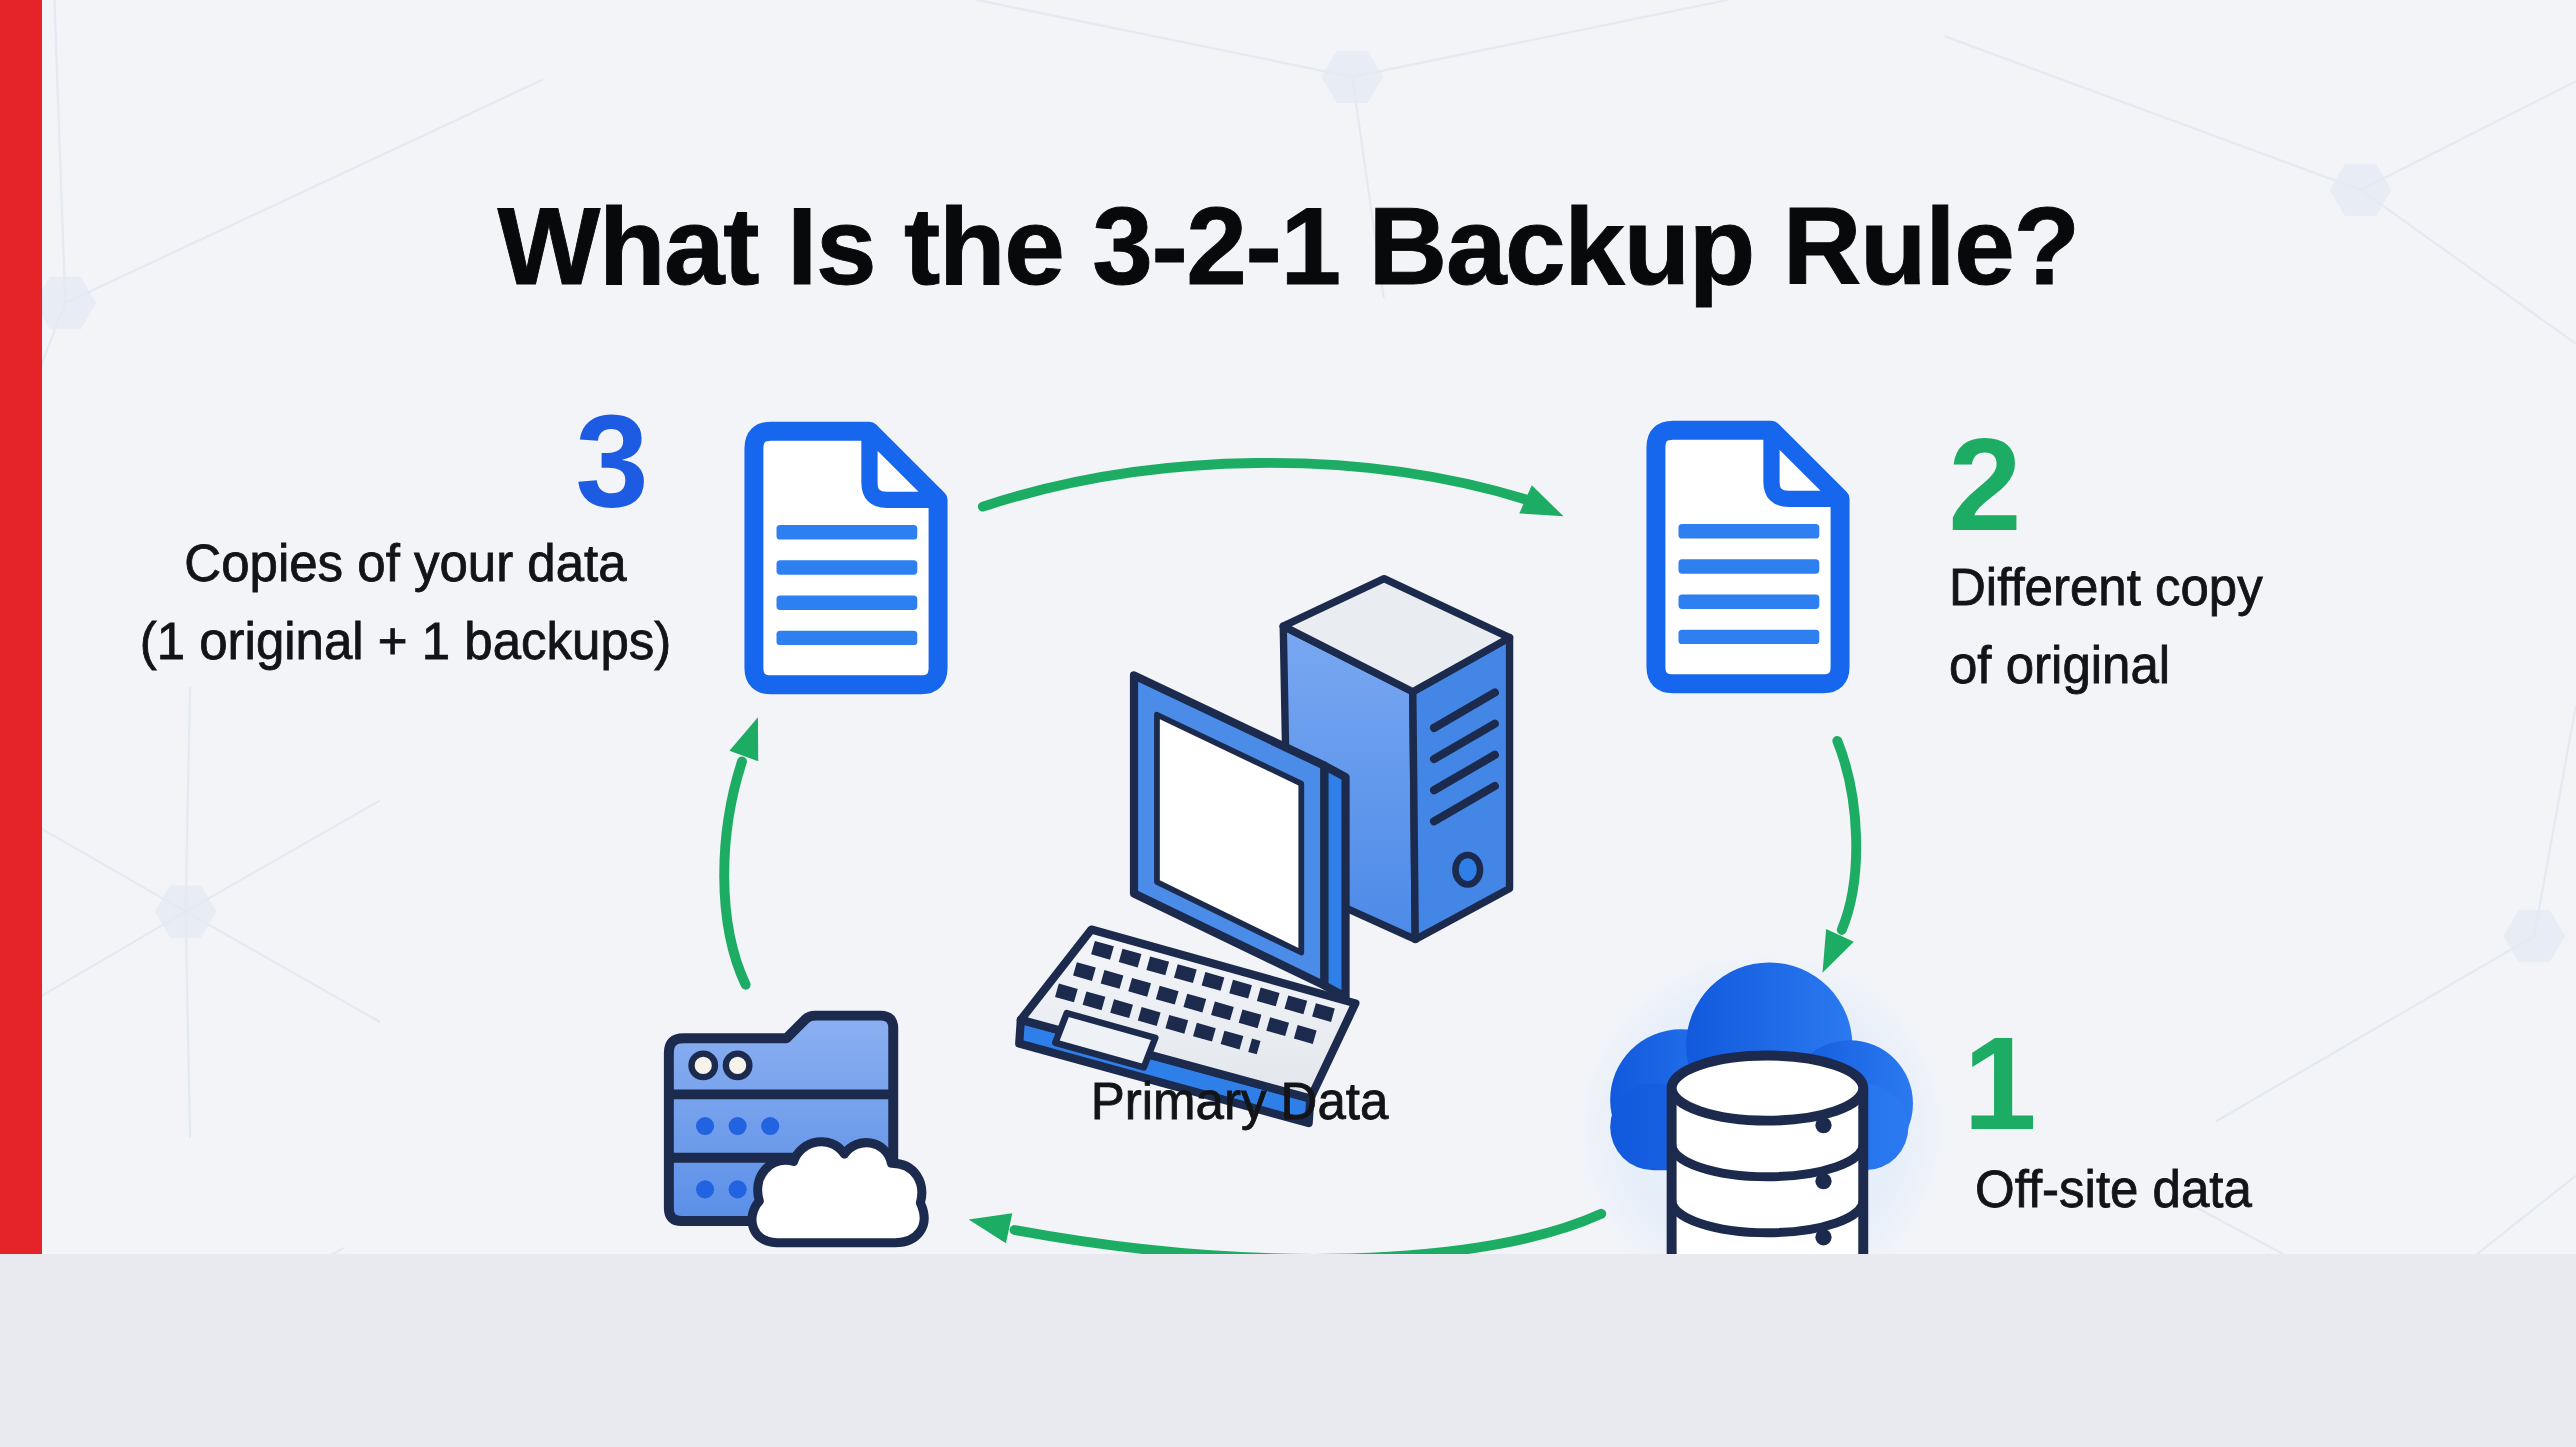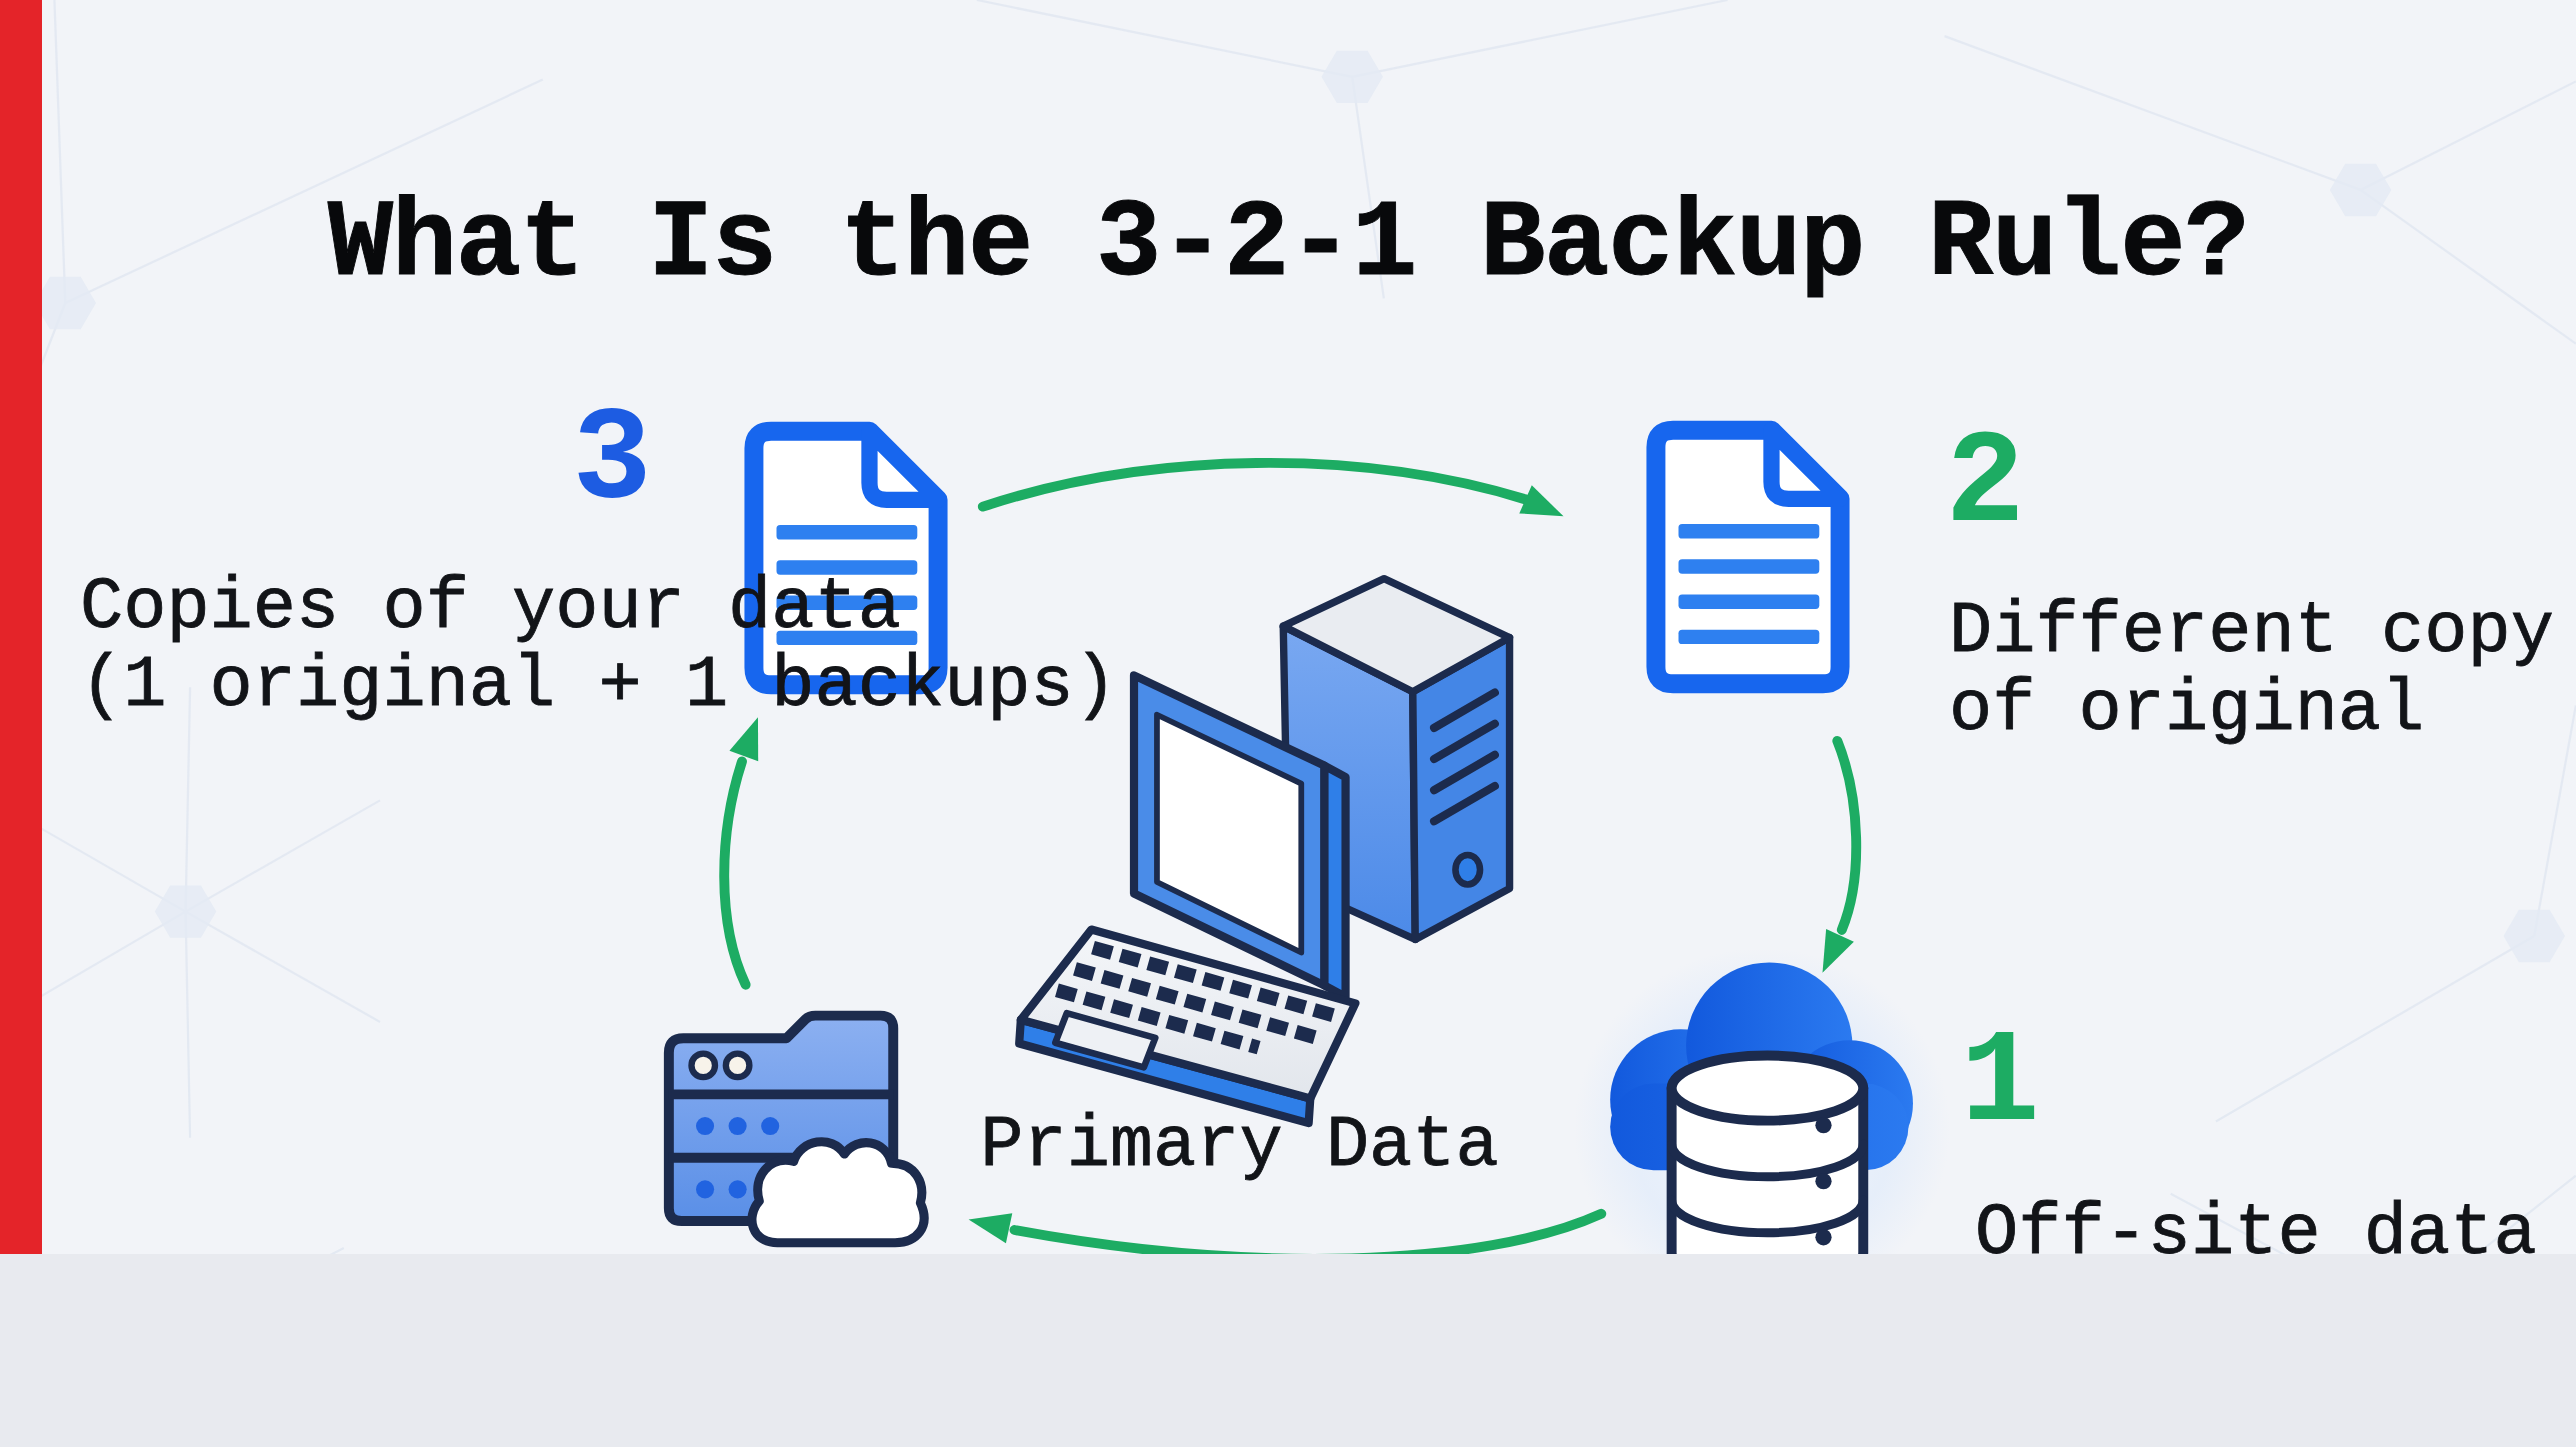--- a/index.html
+++ b/index.html
@@ -10,38 +10,38 @@
     --number-blue:#1d5ce2;
     --accent-green:#1dac63;
     --outline-navy:#1c2b4d;
     --text-dark:#121418;
   }
   html,body{margin:0;padding:0;}
   body{background:#e8eaef;}
   .canvas{
     position:relative;width:2576px;height:1254px;overflow:hidden;
     background:var(--background);
-    font-family:Liberation Mono, monospace;
+    font-family:Liberation Sans, sans-serif;
   }
   .stripe{position:absolute;left:0;top:0;width:42px;height:1447px;background:var(--stripe-red);z-index:30;}
   .bg-pattern{position:absolute;left:0;top:0;z-index:0;}
   .title{
     position:absolute;top:183px;left:0;width:2576px;text-align:center;
     font-size:109px;font-weight:800;letter-spacing:-1.4px;color:#08090b;
     -webkit-text-stroke:0.9px #08090b;z-index:5;white-space:nowrap;
   }
   .big-number{
     position:absolute;font-size:132px;font-weight:800;line-height:1;
     text-align:center;width:154px;z-index:6;
   }
   .num-blue{color:var(--number-blue);}
   .num-green{color:var(--accent-green);}
   .label{
-    position:absolute;font-size:72px;line-height:78px;color:var(--text-dark);
-    -webkit-text-stroke:0.8px currentColor;z-index:6;white-space:nowrap;margin-top:44px;
+    position:absolute;font-size:51px;line-height:78px;color:var(--text-dark);
+    -webkit-text-stroke:0.8px currentColor;z-index:6;white-space:nowrap;
   }
   .label .ln{display:block;}
   .lbl-copies{left:80px;top:525px;width:651px;text-align:center;}
   .lbl-storage{left:1949px;top:549px;text-align:left;}
   .lbl-offsite{left:1975px;top:1151px;}
   .lbl-external{left:223px;top:1097px;width:380px;text-align:right;}
   .lbl-primary{left:968px;top:1063px;width:543px;text-align:center;}
   .icon-abs{position:absolute;z-index:4;}
   svg{display:block;overflow:visible;}
   .f-white{fill:#ffffff;}

